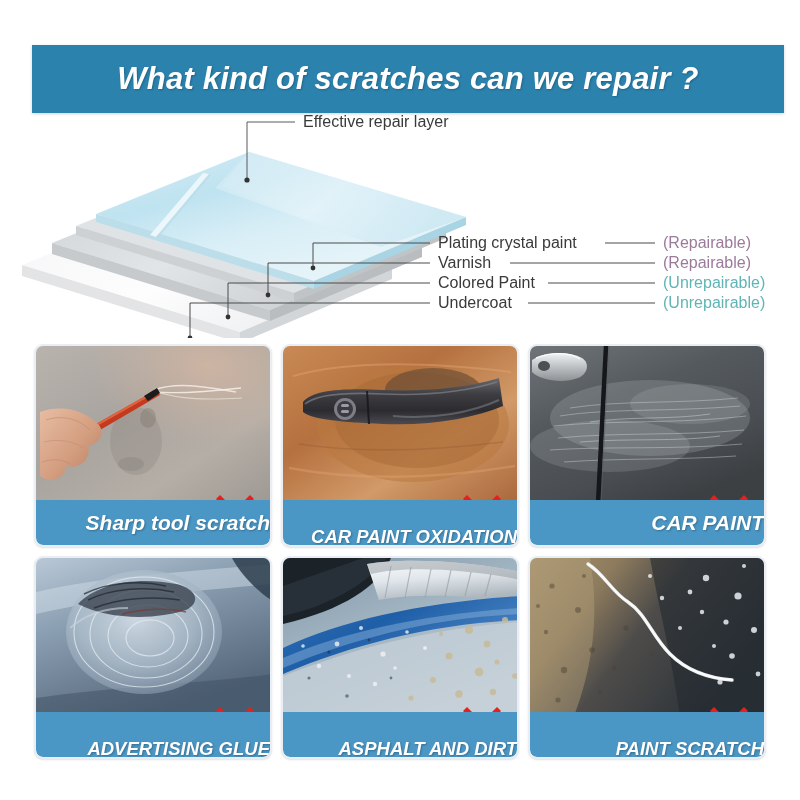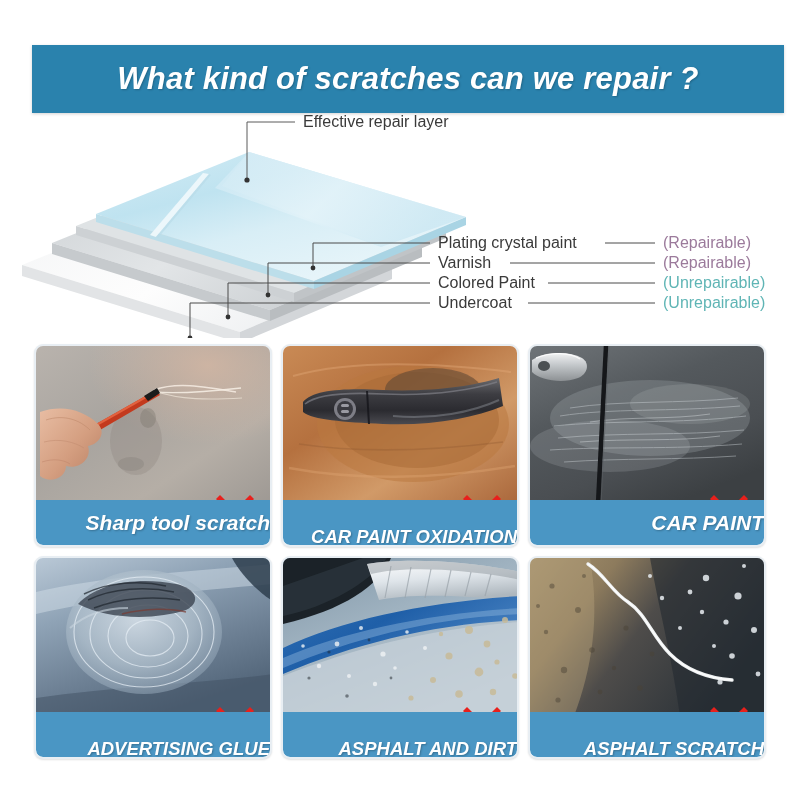--- a/index.html
+++ b/index.html
@@ -564,17 +564,17 @@
 
         <path d="M58 6 C 74 16, 82 34, 98 44 C 116 56, 122 78, 140 96 C 156 112, 176 120, 202 122" stroke="#eef1f2" stroke-width="3.4" fill="none" stroke-linecap="round"></path>
         <path d="M58 6 C 74 16, 82 34, 98 44 C 116 56, 122 78, 140 96 C 156 112, 176 120, 202 122" stroke="#ffffff" stroke-width="1.4" fill="none" stroke-linecap="round" opacity="0.85"></path>
       </svg>
     </div>
     <svg class="x-mark" viewBox="0 0 46 46">
       <path d="M8 4 L 42 38 L 38 42 L 4 8 Z" fill="#e8201c"></path>
       <path d="M42 8 L 8 42 L 4 38 L 38 4 Z" fill="#e8201c"></path>
     </svg>
     <div class="caption-bar">
-      <span class="caption-text small">ASPHALT SCRATCH</span>
+      <span class="caption-text small">PAINT SCRATCH</span>
     </div>
   </div>
 
 </div>
 
 </body></html>

